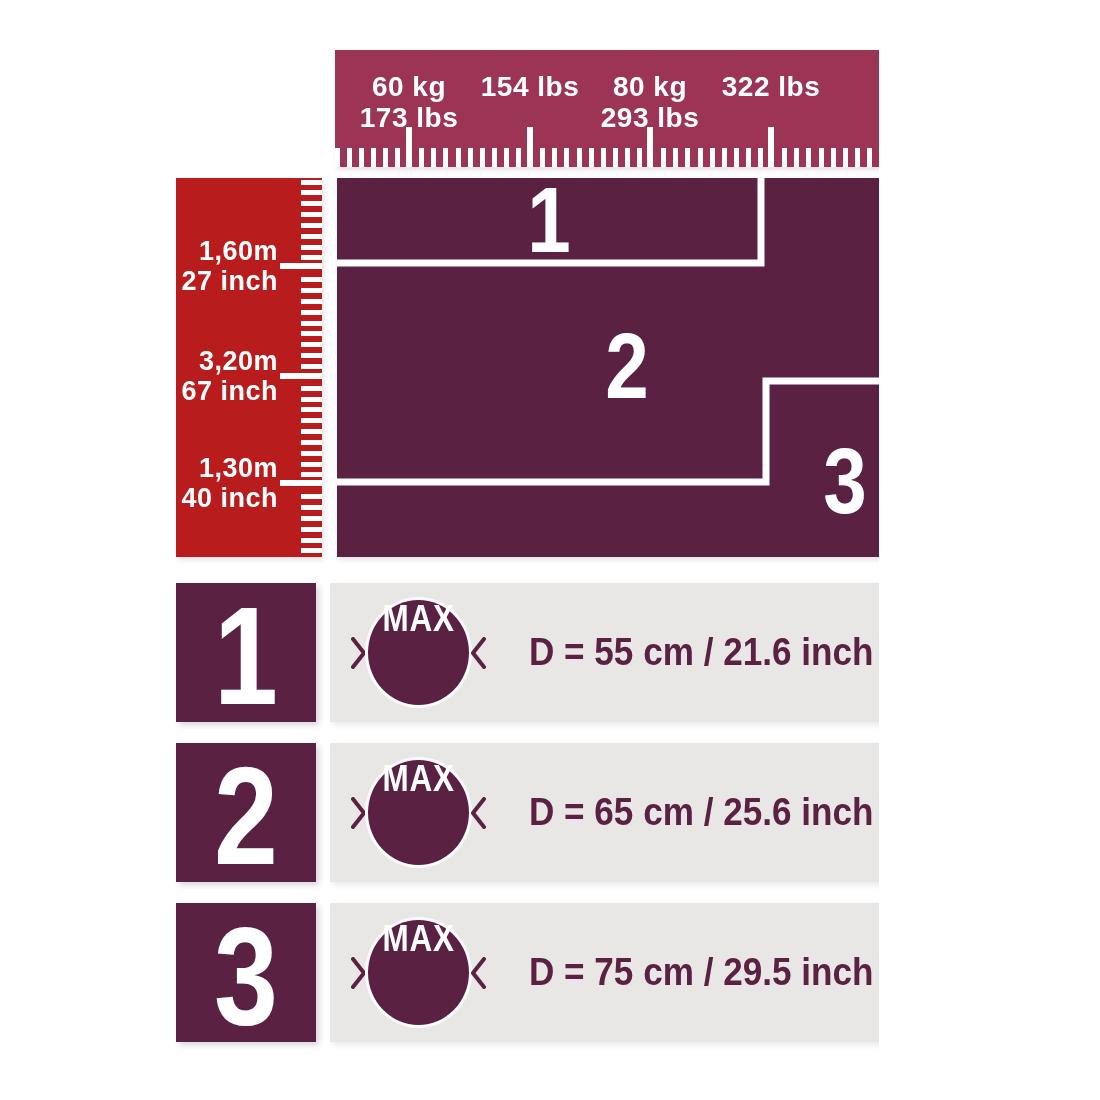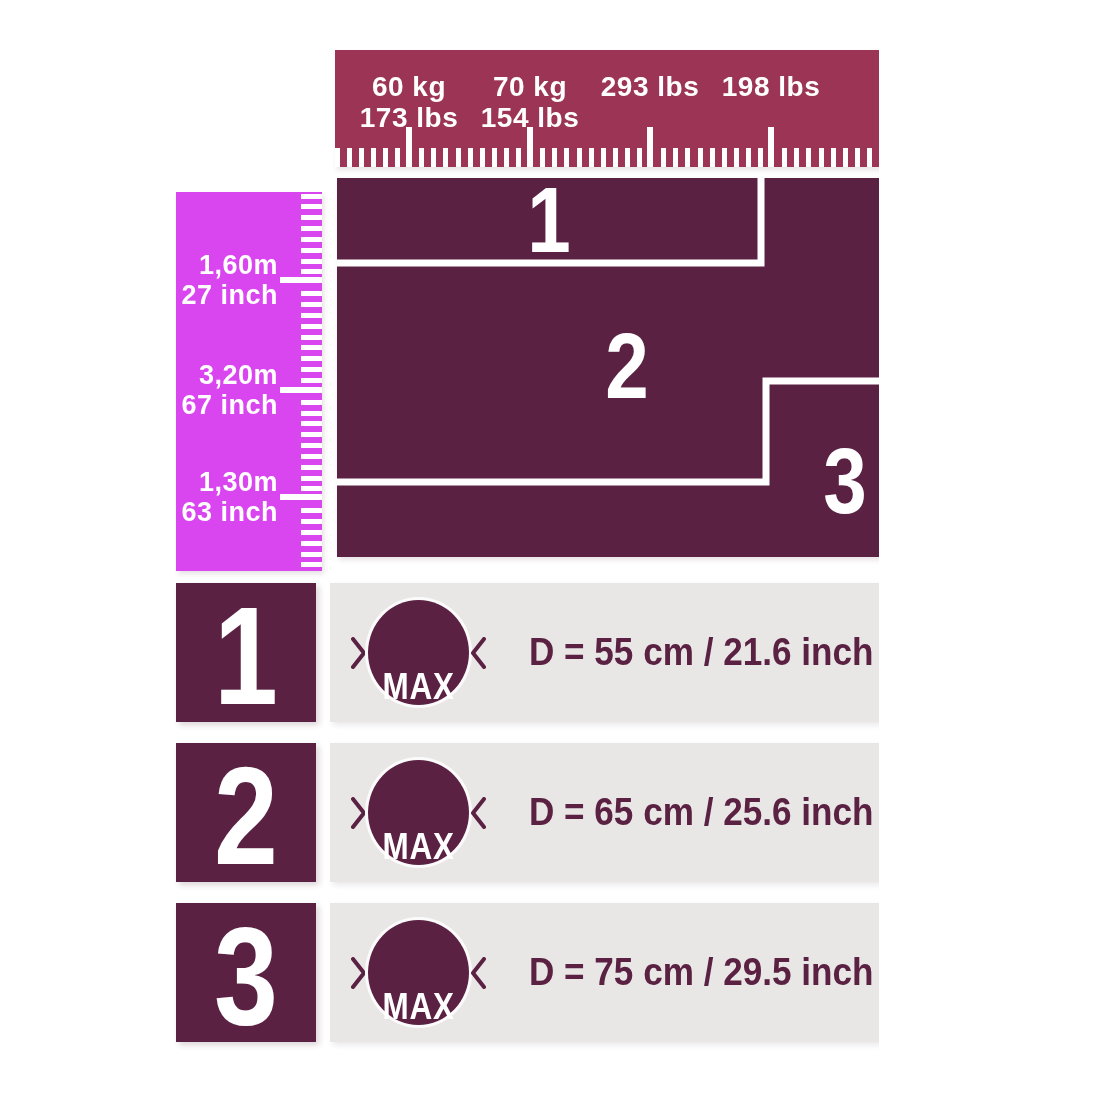--- a/index.html
+++ b/index.html
@@ -5,21 +5,21 @@
   html,body{margin:0;padding:0;background:#ffffff;}
   .stage{position:relative;width:879px;height:1100px;background:#ffffff;overflow:hidden;
          font-family:"Liberation Sans", sans-serif;}
 
   
   .top-ruler{position:absolute;left:335px;top:50px;width:590px;height:117px;
              background:#9c3456;box-shadow:2px 3px 5px rgba(60,20,45,.12);}
   .wlab{position:absolute;top:21px;width:160px;text-align:center;color:#fff;
         font-size:28px;font-weight:700;line-height:31px;letter-spacing:.5px;}
   .left-ruler{position:absolute;left:176px;top:178px;width:146px;height:379px;
-              background:#d946ef;box-shadow:2px 3px 5px rgba(60,20,45,.12);margin-top:14px;}
+              background:#b91c1c;box-shadow:2px 3px 5px rgba(60,20,45,.12);}
   .hlab{position:absolute;right:44px;width:130px;text-align:right;color:#fff;
         font-size:27px;font-weight:700;line-height:30px;letter-spacing:.5px;}
   .tick{position:absolute;background:#ffffff;}
 
   
   .chart{position:absolute;left:337px;top:178px;width:586px;height:379px;
          background:#5b2143;box-shadow:2px 3px 5px rgba(60,20,45,.12);}
   .chart svg{position:absolute;left:0;top:0;width:100%;height:100%;display:block;}
   .zd{position:absolute;color:#fff;font-size:92px;font-weight:700;line-height:1;
       transform:translate(-50%,-50%) scaleX(.85);white-space:nowrap;}
@@ -27,21 +27,21 @@
   
   .row{position:absolute;left:0;width:1100px;height:139px;}
   .sq{position:absolute;left:176px;top:0;width:140px;height:139px;background:#5b2143;
       box-shadow:3px 3px 6px rgba(60,20,45,.18);display:flex;align-items:center;justify-content:center;}
   .sqd{color:#fff;font-size:140px;font-weight:700;line-height:1;
        transform:translateY(3px) scaleX(.82);}
   .bar{position:absolute;left:330px;top:0;width:595px;height:139px;background:#e9e7e5;
        box-shadow:3px 3px 6px rgba(60,20,45,.10);}
   .maxc{position:absolute;left:38px;top:17px;width:101px;height:105px;border-radius:50%;
         background:#5b2143;box-shadow:0 0 0 3px #fcfbfb;
-        display:flex;align-items:flex-end;justify-content:center;}
+        display:flex;align-items:flex-start;justify-content:center;}
   .maxt{color:#fff;font-size:37px;font-weight:700;letter-spacing:1px;line-height:1;
         transform:scaleX(.85);}
   .chev{position:absolute;top:54px;width:15px;height:32px;}
   .chev path{stroke:#5b2143;stroke-width:4;fill:none;stroke-linecap:round;stroke-linejoin:round;}
   .chevL{left:21px;}
   .chevR{left:141px;}
   .dtext{position:absolute;left:199px;top:50%;color:#5b2143;font-size:39px;font-weight:700;
          white-space:nowrap;transform-origin:left center;
          transform:translateY(-52%) scaleX(.9);}
 </style>
@@ -49,28 +49,28 @@
 <body>
 
 <div class="stage">
 
   <div class="top-ruler" id="topRuler">
     <div class="wlab" style="left:-6px">
       <div>60 kg</div>
       <div>173 lbs</div>
     </div>
     <div class="wlab" style="left:115px">
-      <div>70 kg</div>
       <div>154 lbs</div>
     </div>
     <div class="wlab" style="left:235px">
+      <div>80 kg</div>
       <div>293 lbs</div>
     </div>
     <div class="wlab" style="left:356px">
-      <div>198 lbs</div>
+      <div>322 lbs</div>
     </div>
   <div class="tick" style="left: -0.5px; bottom: 0px; width: 5px; height: 19px;"></div>
       <div class="tick" style="left: 11.6px; bottom: 0px; width: 5px; height: 19px;"></div>
       <div class="tick" style="left: 23.7px; bottom: 0px; width: 5px; height: 19px;"></div>
       <div class="tick" style="left: 35.8px; bottom: 0px; width: 5px; height: 19px;"></div>
       <div class="tick" style="left: 47.9px; bottom: 0px; width: 5px; height: 19px;"></div>
       <div class="tick" style="left: 60px; bottom: 0px; width: 5px; height: 19px;"></div>
       <div class="tick" style="left: 84.2px; bottom: 0px; width: 5px; height: 19px;"></div>
       <div class="tick" style="left: 96.3px; bottom: 0px; width: 5px; height: 19px;"></div>
       <div class="tick" style="left: 108.4px; bottom: 0px; width: 5px; height: 19px;"></div>
@@ -120,21 +120,21 @@
     <div class="hlab" style="top:58px">
       <div>1,60m</div>
       <div>27 inch</div>
     </div>
     <div class="hlab" style="top:168px">
       <div>3,20m</div>
       <div>67 inch</div>
     </div>
     <div class="hlab" style="top:275px">
       <div>1,30m</div>
-      <div>63 inch</div>
+      <div>40 inch</div>
     </div>
   <div class="tick" style="top: 1.5px; right: 0px; width: 21px; height: 5px;"></div>
       <div class="tick" style="top: 12.35px; right: 0px; width: 21px; height: 5px;"></div>
       <div class="tick" style="top: 23.2px; right: 0px; width: 21px; height: 5px;"></div>
       <div class="tick" style="top: 34.05px; right: 0px; width: 21px; height: 5px;"></div>
       <div class="tick" style="top: 44.9px; right: 0px; width: 21px; height: 5px;"></div>
       <div class="tick" style="top: 55.75px; right: 0px; width: 21px; height: 5px;"></div>
       <div class="tick" style="top: 66.6px; right: 0px; width: 21px; height: 5px;"></div>
       <div class="tick" style="top: 77.45px; right: 0px; width: 21px; height: 5px;"></div>
       <div class="tick" style="top: 99.15px; right: 0px; width: 21px; height: 5px;"></div>

